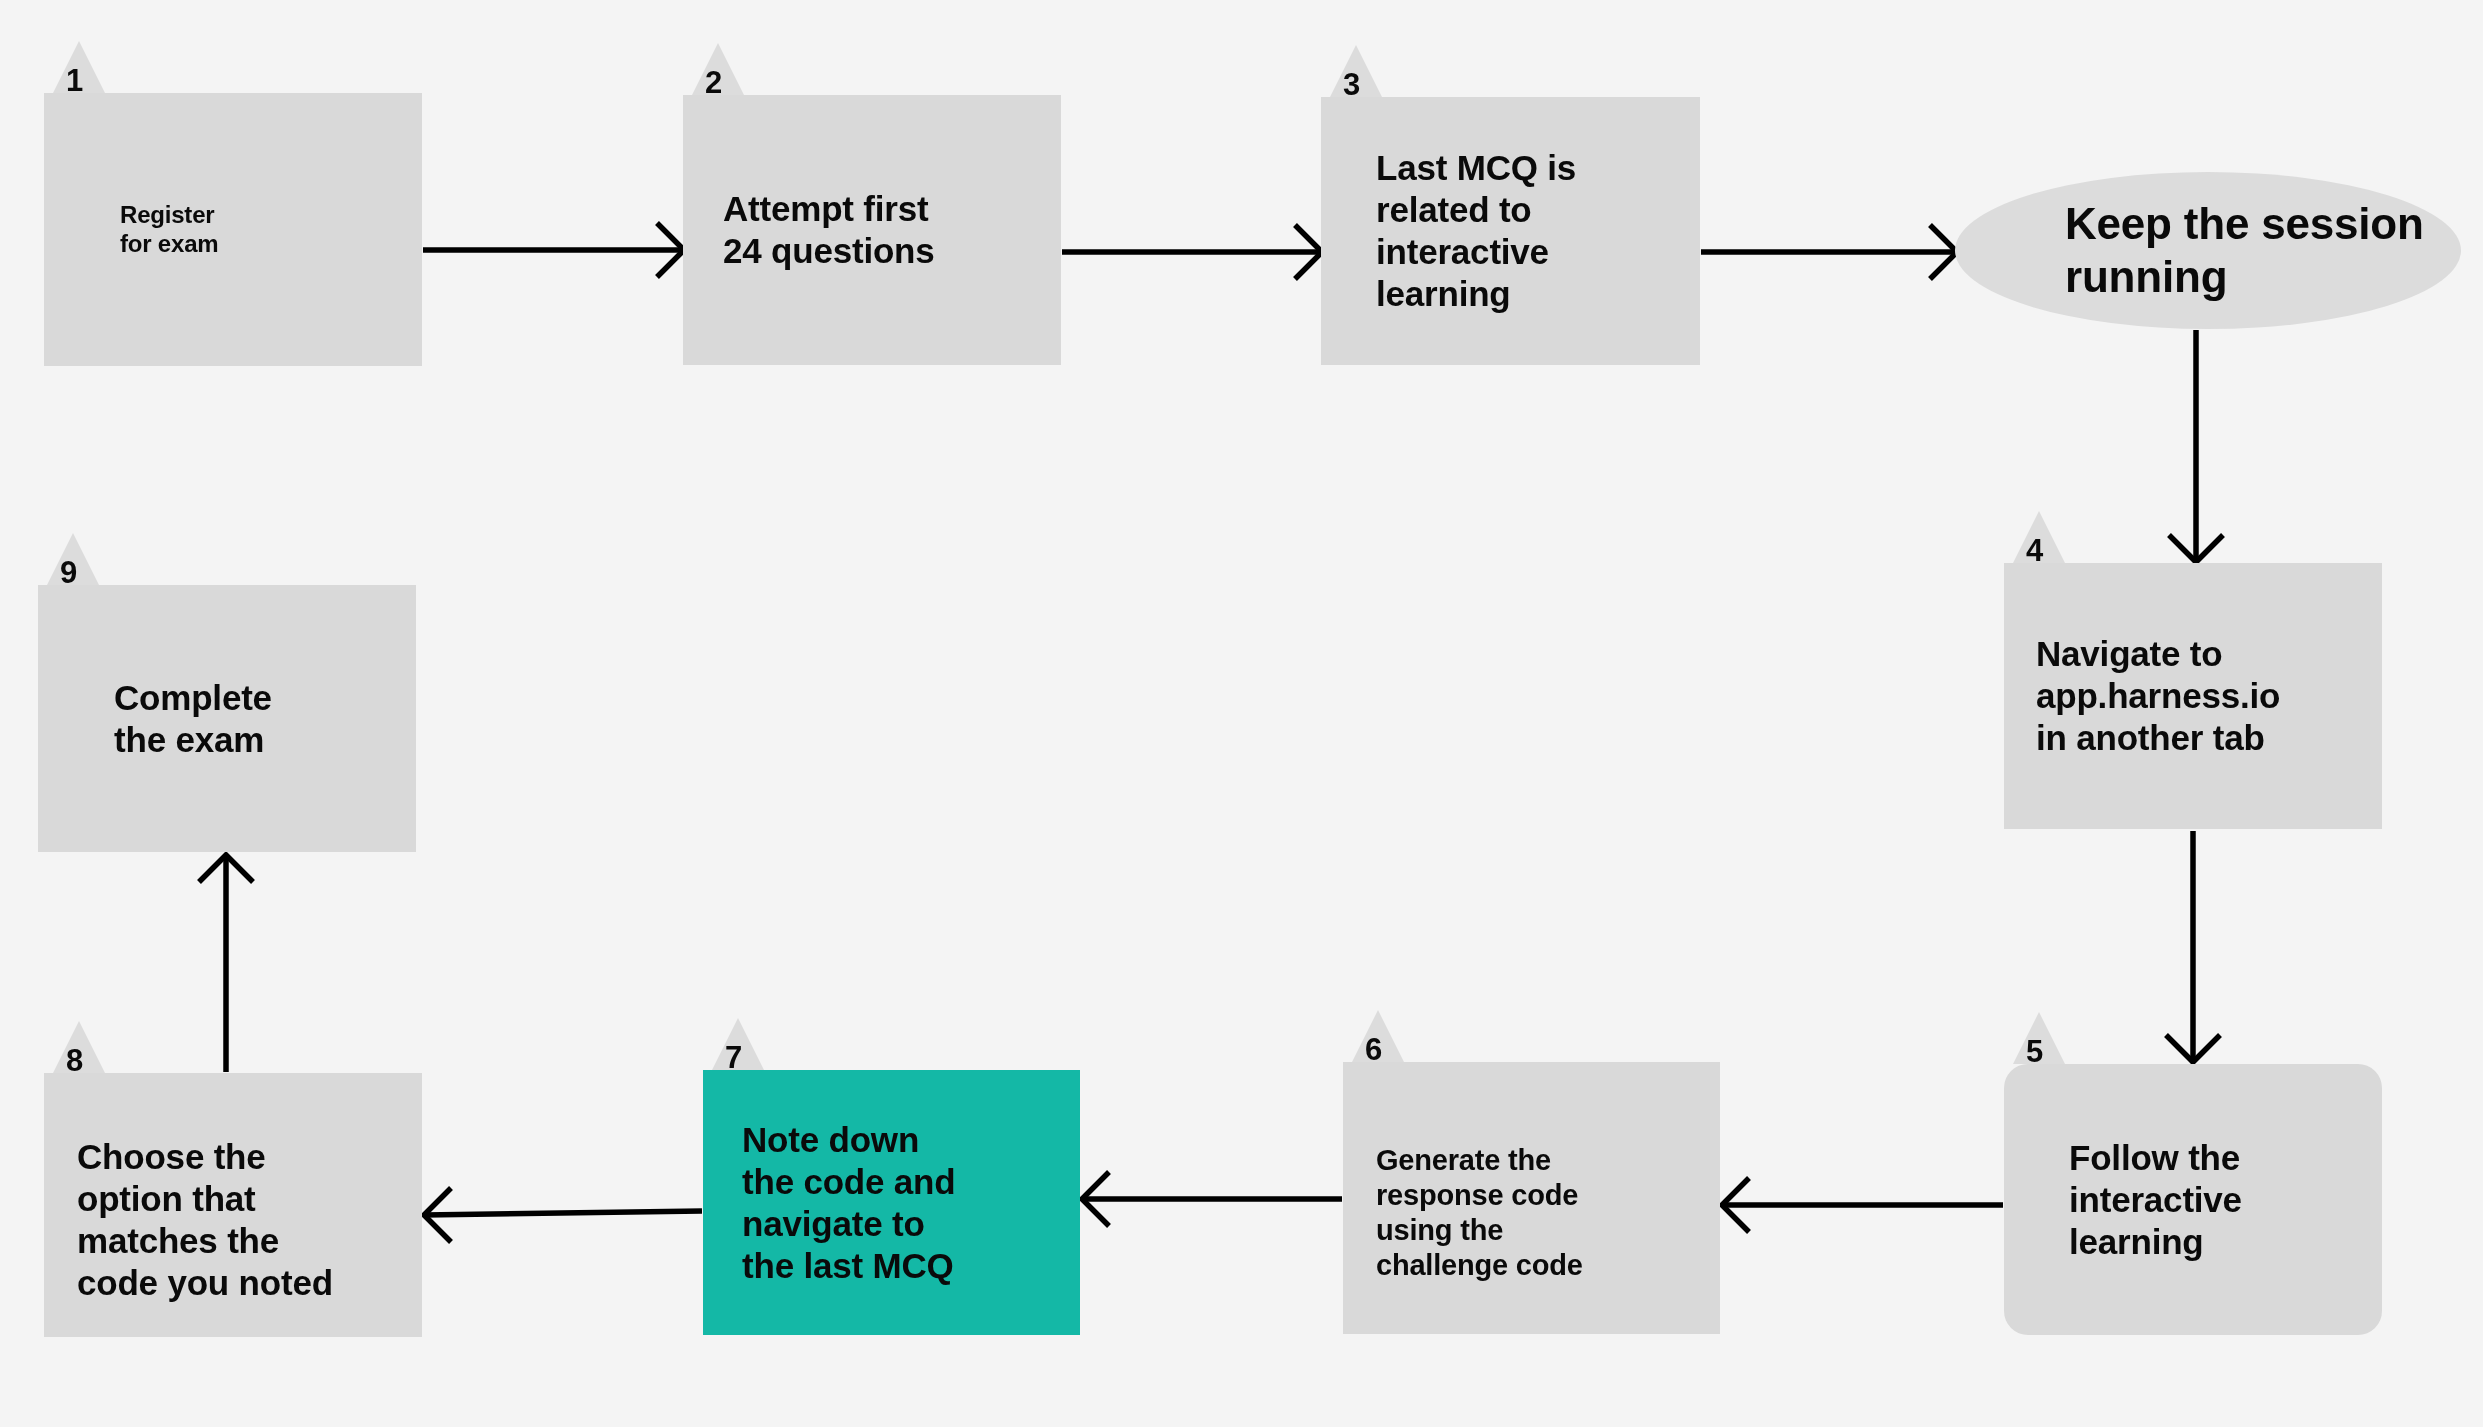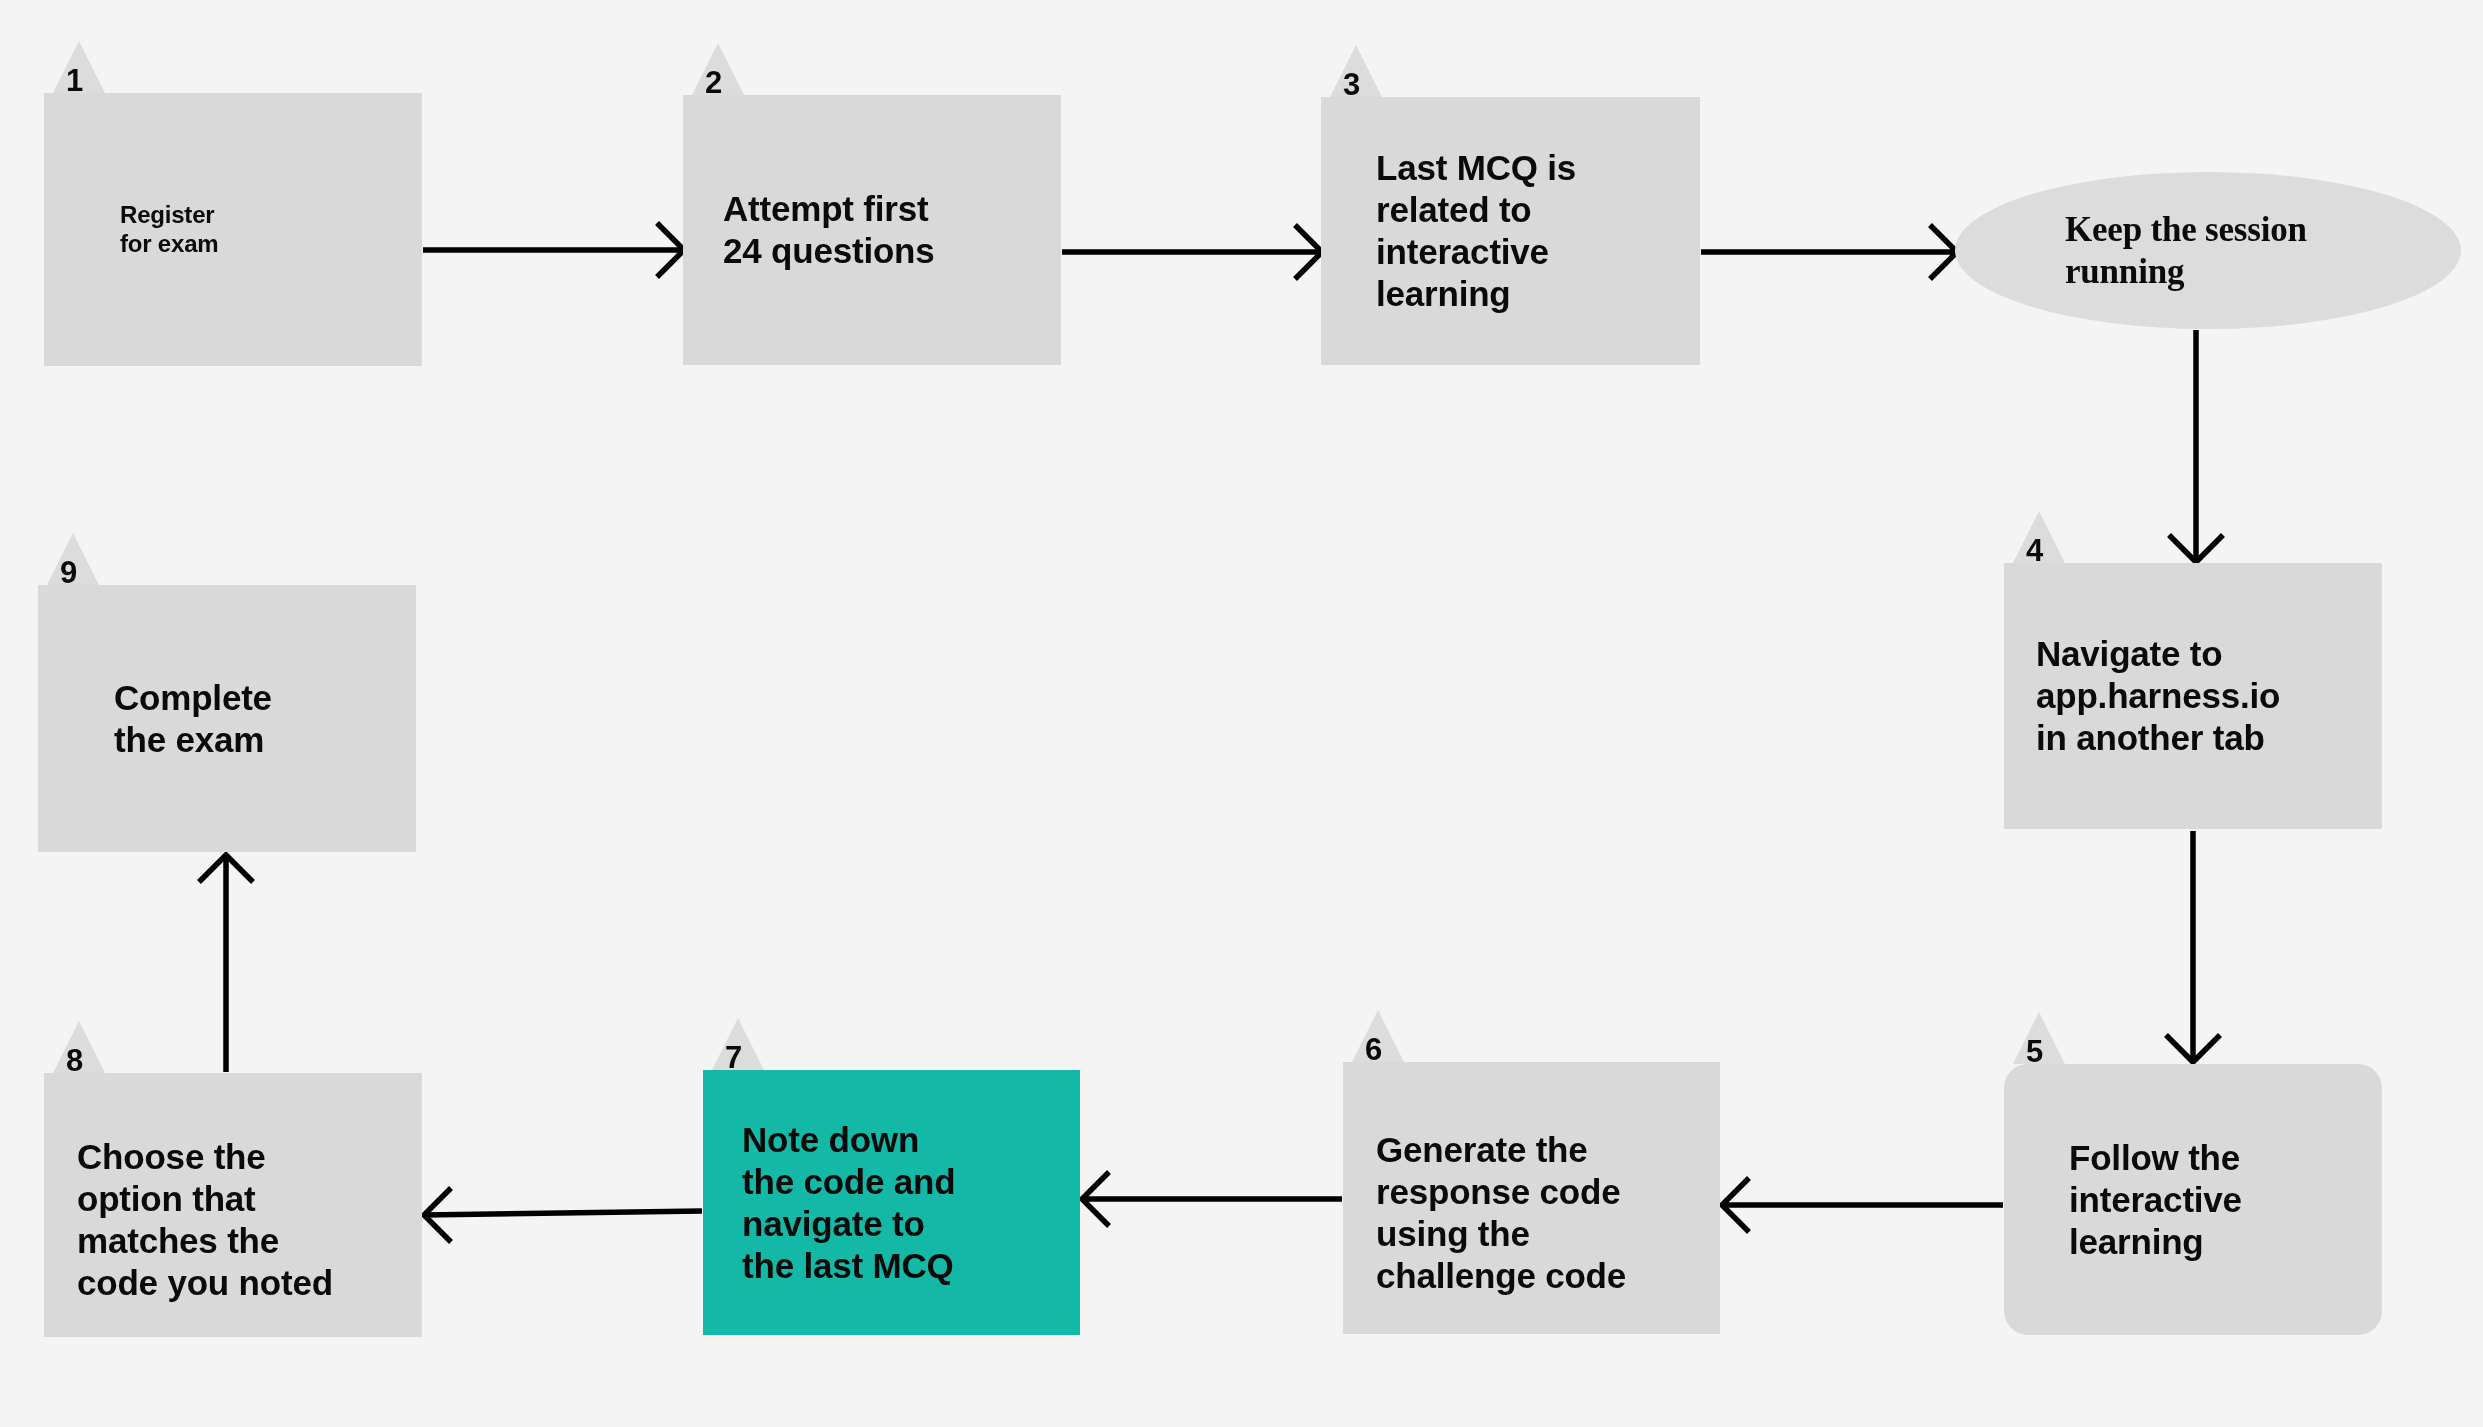--- a/index.html
+++ b/index.html
@@ -117,41 +117,41 @@
       </div>
       <div class="badge" style="left: 1330px; top: 45px; border-bottom-color: rgb(220, 220, 220);"></div>
       <div class="badge-num" style="left: 1343px; top: 69px;">3</div>
       <div class="node" style="left: 1321px; top: 97px; width: 379px; height: 268px; background: rgb(217, 217, 217);">
         <div class="node-label" style="font-size: 35px; padding-left: 55px; padding-right: 12px;">Last MCQ is
 related to
 interactive
 learning</div>
       </div>
       <div class="node ellipse" style="left: 1955px; top: 172px; width: 506px; height: 157px;">
-        <div class="node-label" style="font-size: 35px; padding-left: 110px; padding-right: 12px; font-family: Liberation Serif, serif;">Keep the session
+        <div class="node-label" style="font-size: 44px; padding-left: 110px; padding-right: 12px;">Keep the session
 running</div>
       </div>
       <div class="badge" style="left: 2013px; top: 511px; border-bottom-color: rgb(220, 220, 220);"></div>
       <div class="badge-num" style="left: 2026px; top: 535px;">4</div>
       <div class="node" style="left: 2004px; top: 563px; width: 378px; height: 266px; background: rgb(217, 217, 217);">
         <div class="node-label" style="font-size: 35px; padding-left: 32px; padding-right: 12px;">Navigate to
 app.harness.io
 in another tab</div>
       </div>
       <div class="badge" style="left: 2013px; top: 1012px; border-bottom-color: rgb(220, 220, 220);"></div>
       <div class="badge-num" style="left: 2026px; top: 1036px;">5</div>
       <div class="node" style="left: 2004px; top: 1064px; width: 378px; height: 271px; background: rgb(217, 217, 217); border-radius: 24px;">
         <div class="node-label" style="font-size: 35px; padding-left: 65px; padding-right: 12px;">Follow the
 interactive
 learning</div>
       </div>
       <div class="badge" style="left: 1352px; top: 1010px; border-bottom-color: rgb(220, 220, 220);"></div>
       <div class="badge-num" style="left: 1365px; top: 1034px;">6</div>
       <div class="node" style="left: 1343px; top: 1062px; width: 377px; height: 272px; background: rgb(217, 217, 217);">
-        <div class="node-label" style="font-size: 35px; padding-left: 33px; padding-right: 12px; margin-top: 30px;">Generate the
+        <div class="node-label" style="font-size: 29px; padding-left: 33px; padding-right: 12px; margin-top: 30px;">Generate the
 response code
 using the
 challenge code</div>
       </div>
       <div class="badge" style="left: 712px; top: 1018px; border-bottom-color: rgb(220, 220, 220);"></div>
       <div class="badge-num" style="left: 725px; top: 1042px;">7</div>
       <div class="node" style="left: 703px; top: 1070px; width: 377px; height: 265px; background: #14b8a6;">
         <div class="node-label" style="font-size: 35px; padding-left: 39px; padding-right: 12px;">Note down
 the code and
 navigate to

